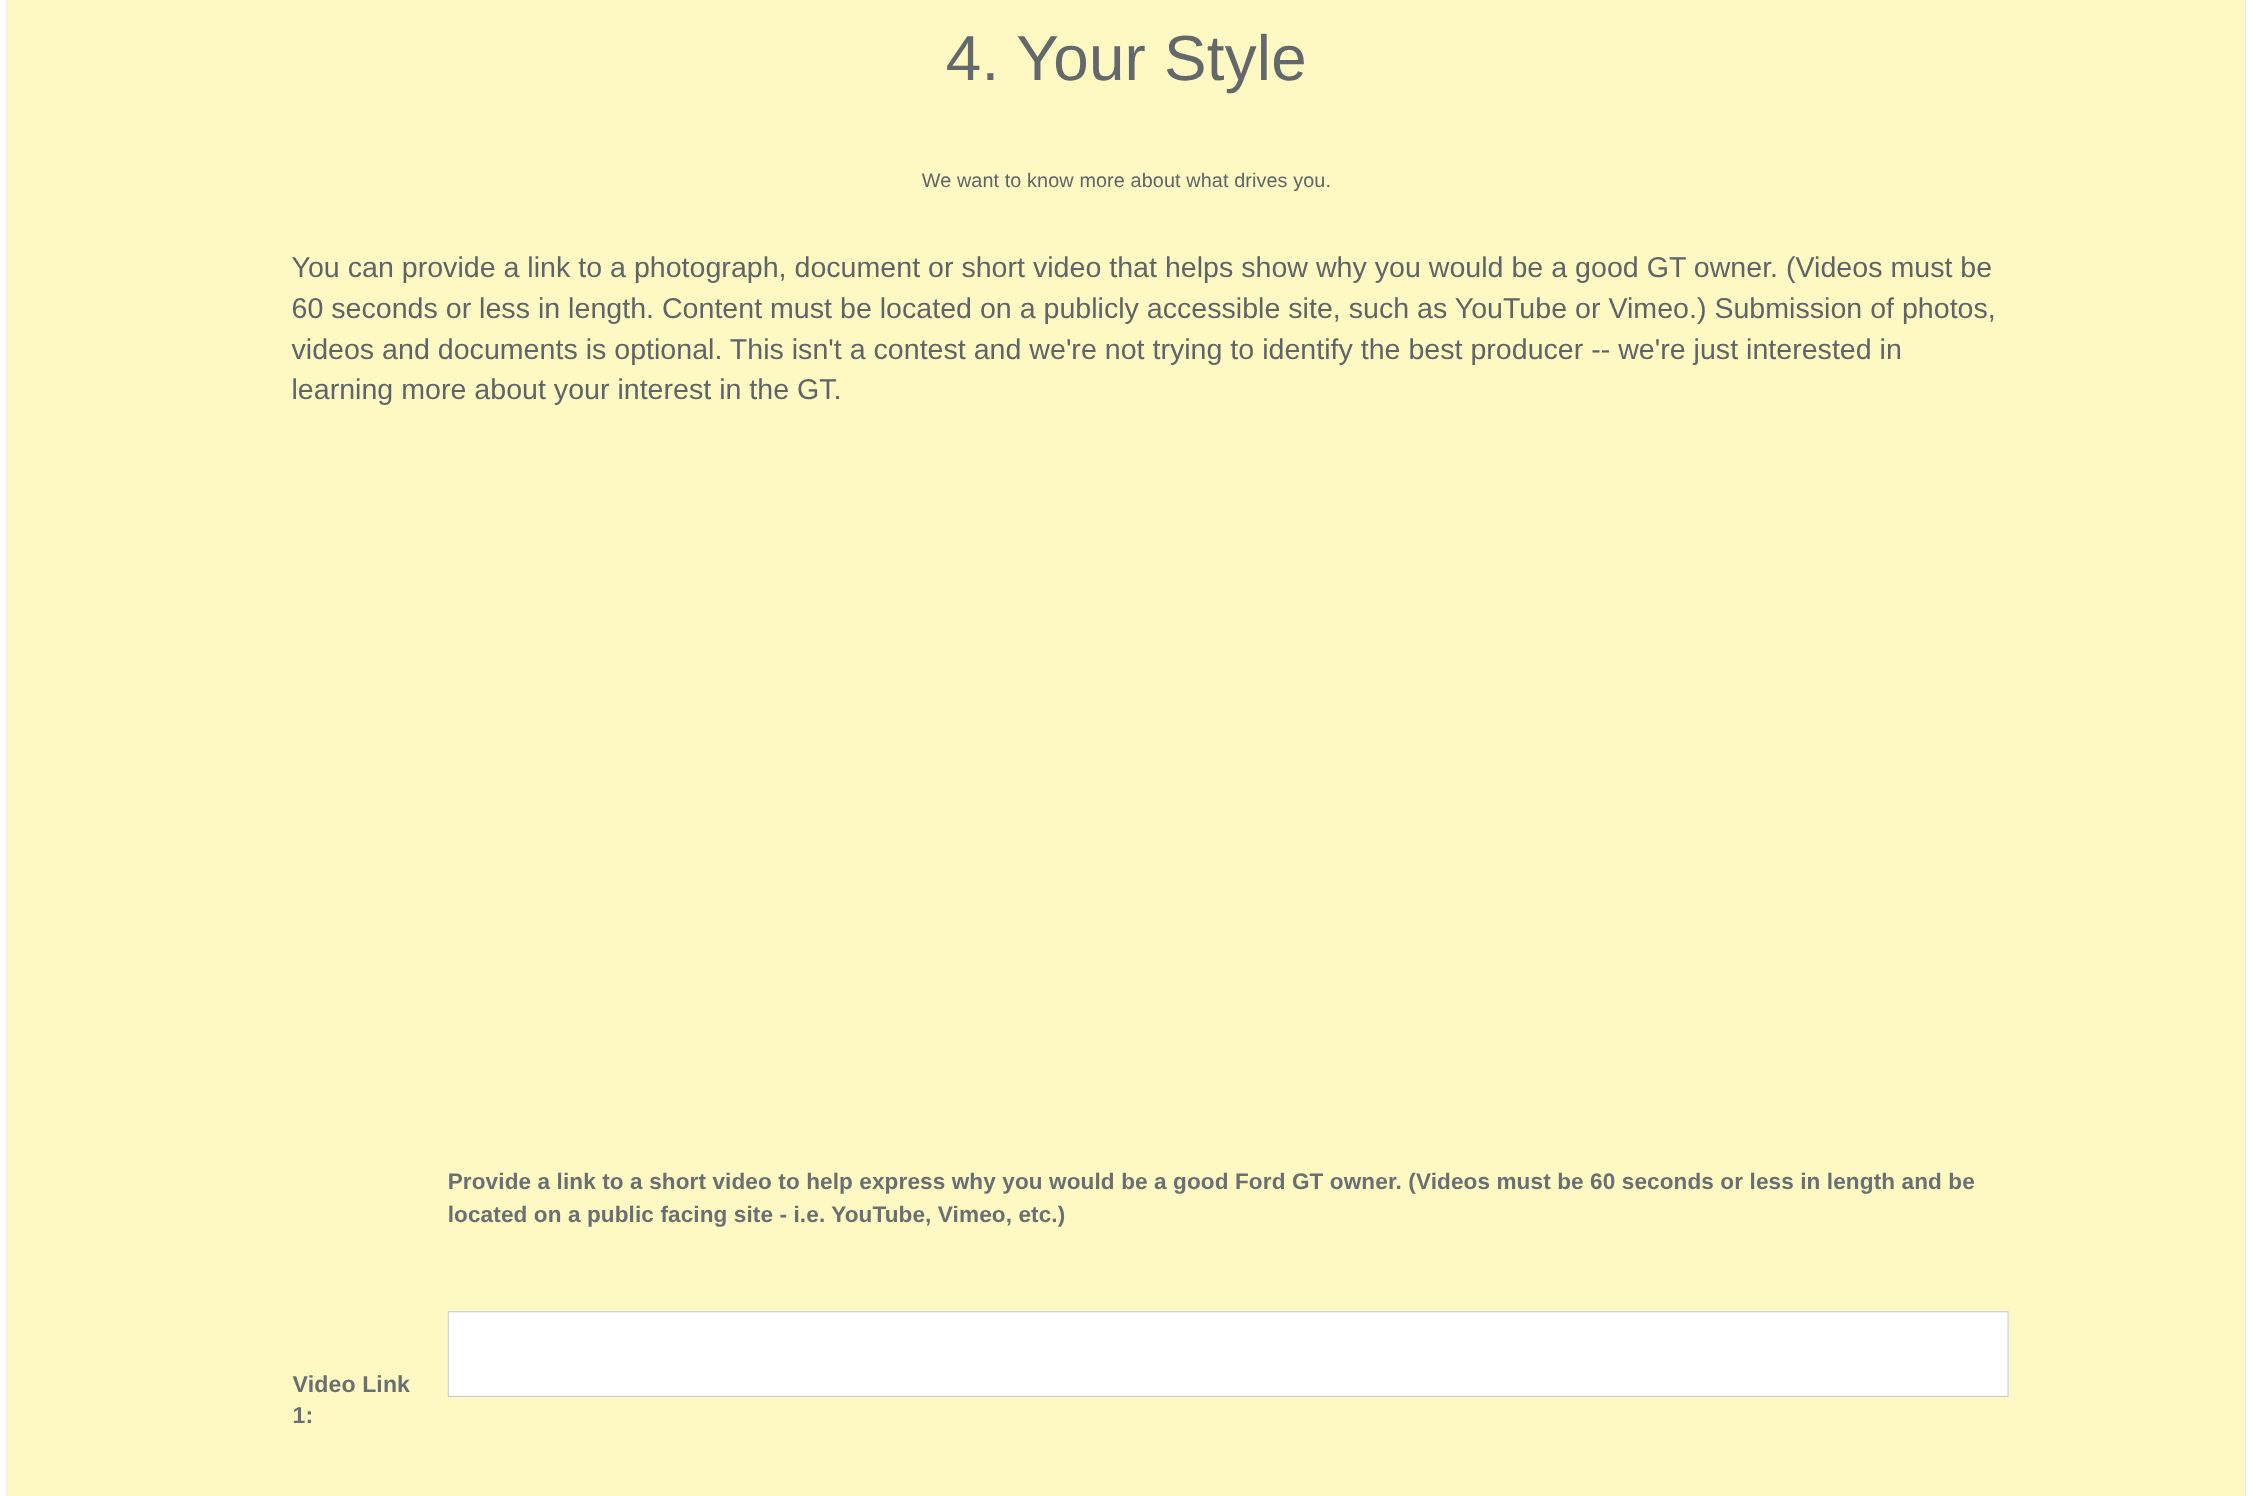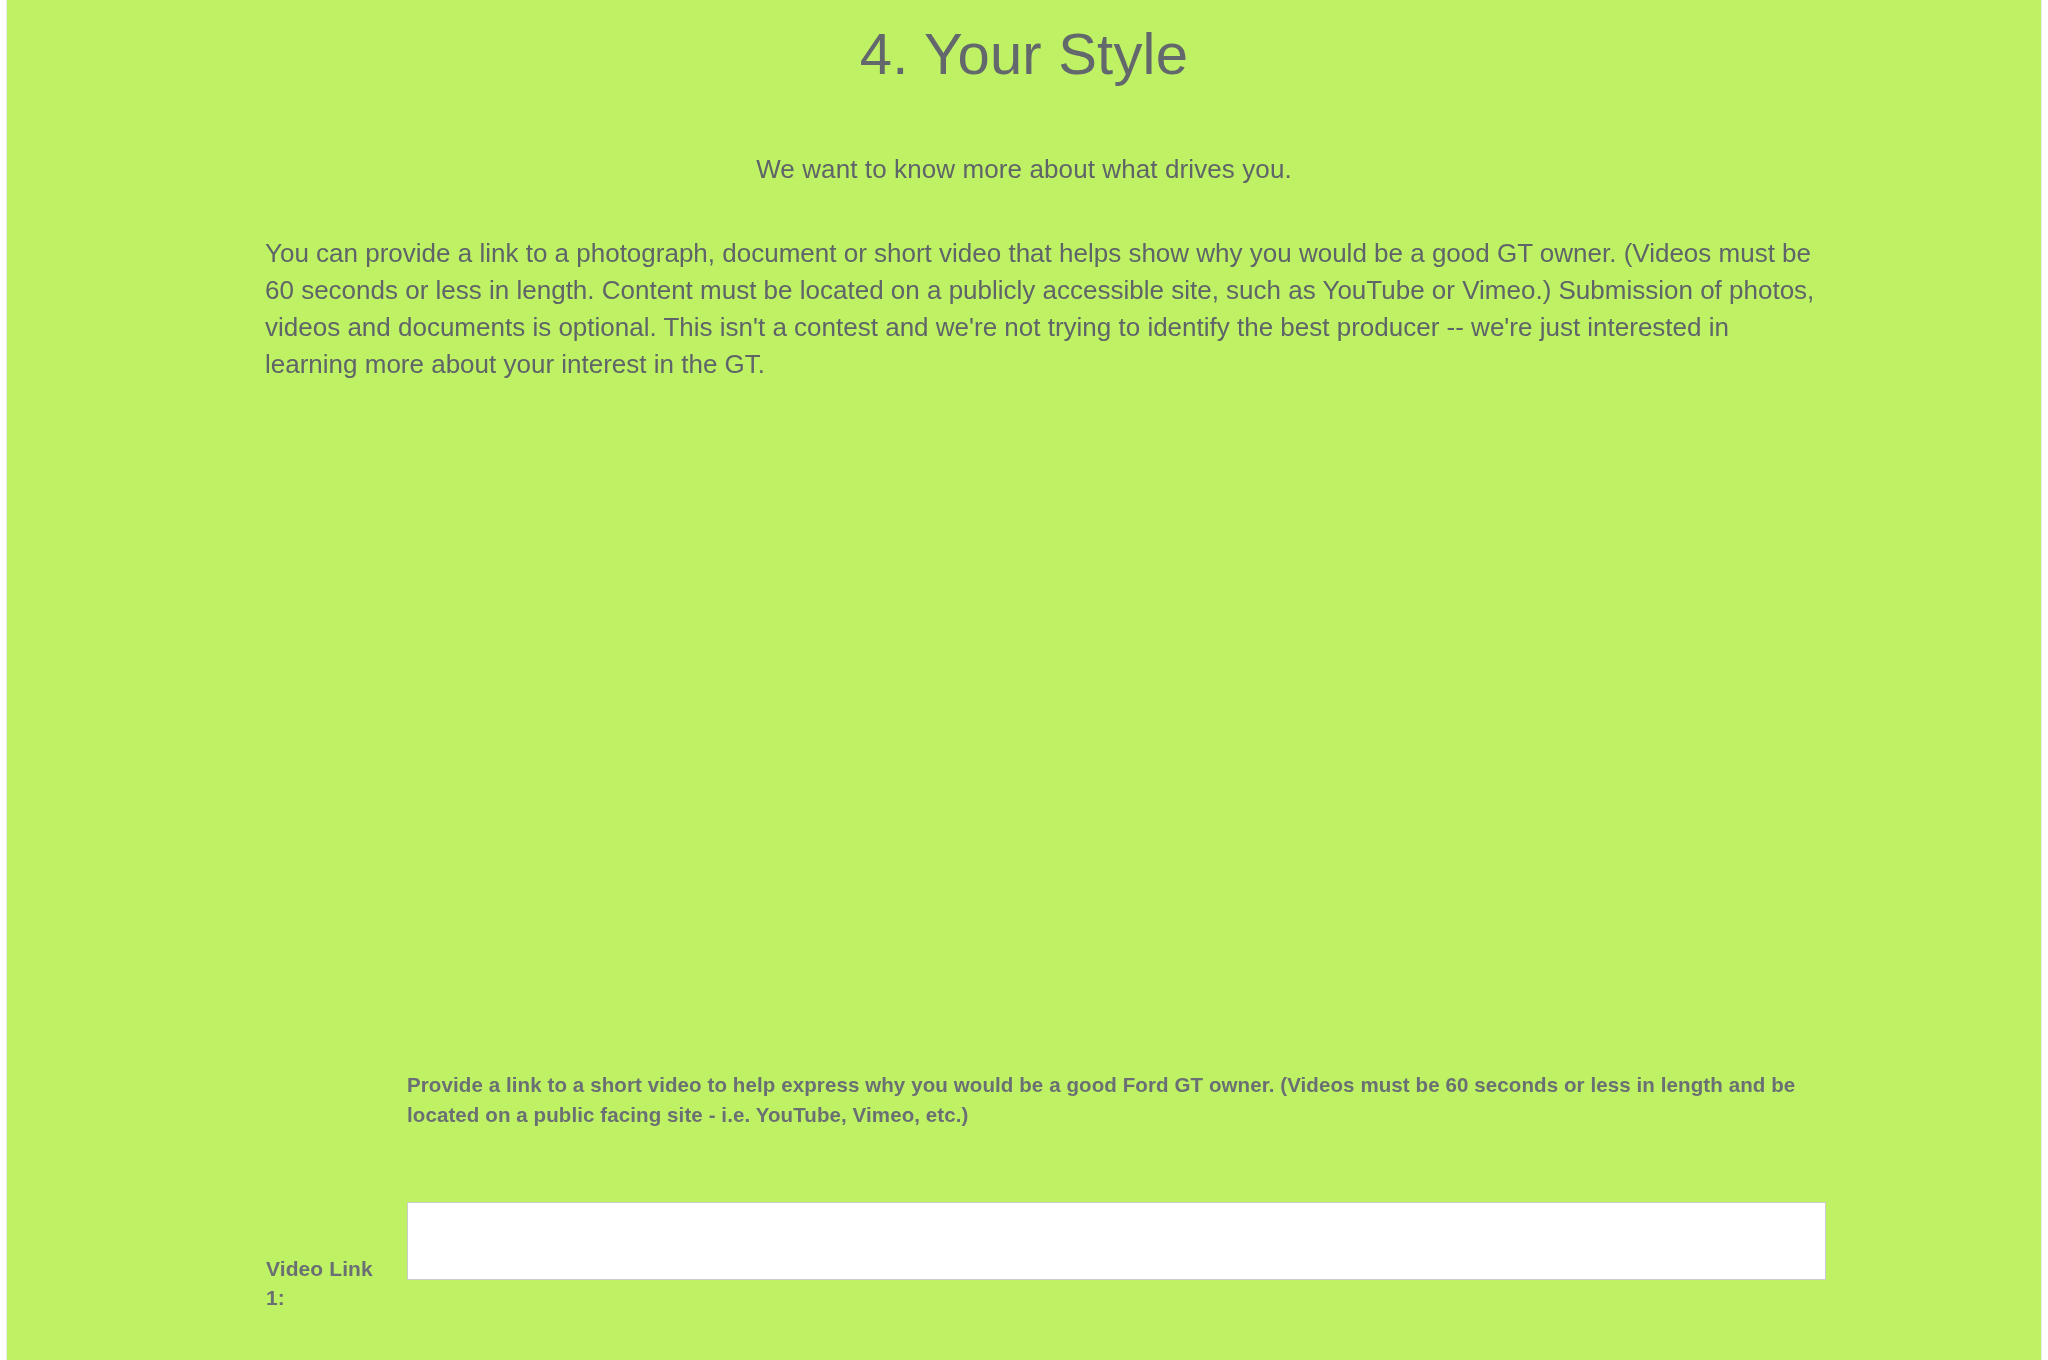--- a/index.html
+++ b/index.html
@@ -11,21 +11,21 @@
     width: 2048px;
     height: 1360px;
     font-family: "Liberation Sans", sans-serif;
     color: #5a5f63;
     overflow: hidden;
   }
   .page {
     position: relative;
     width: 2048px;
     height: 1360px;
-    background: #bef264;
+    background: #fef9c3;
     box-sizing: border-box;
   }
   .edge-left {
     position: absolute;
     left: 0; top: 0;
     width: 6px; height: 1360px;
     background: #ffffff;
     border-right: 1px solid #e8e8e8;
   }
   .edge-right {
@@ -48,21 +48,21 @@
     font-size: 58px;
     font-weight: 400;
     color: #63686c;
     letter-spacing: 0.2px;
     margin: 22px 0 0 0;
     line-height: 1.1;
   }
 
   .subtitle {
     text-align: center;
-    font-size: 26px;
+    font-size: 18px;
     font-weight: 400;
     color: #5f6468;
     margin-top: 68px;
     letter-spacing: 0.1px;
   }
 
   .intro {
     width: 1560px;
     margin: 50px 0 0 265px;
     font-size: 26px;

